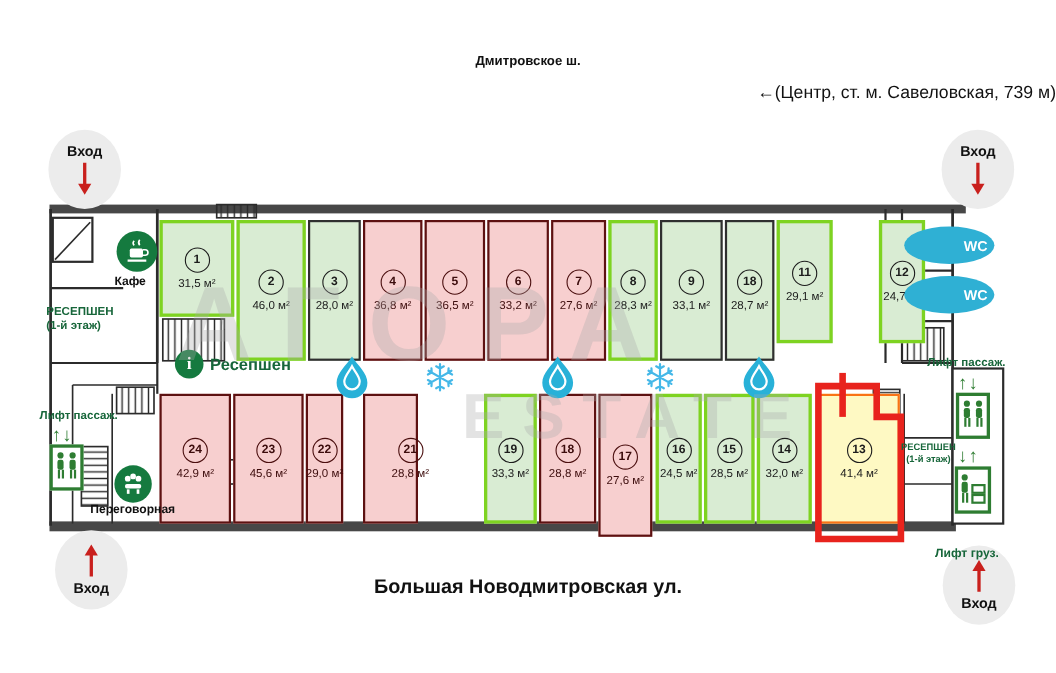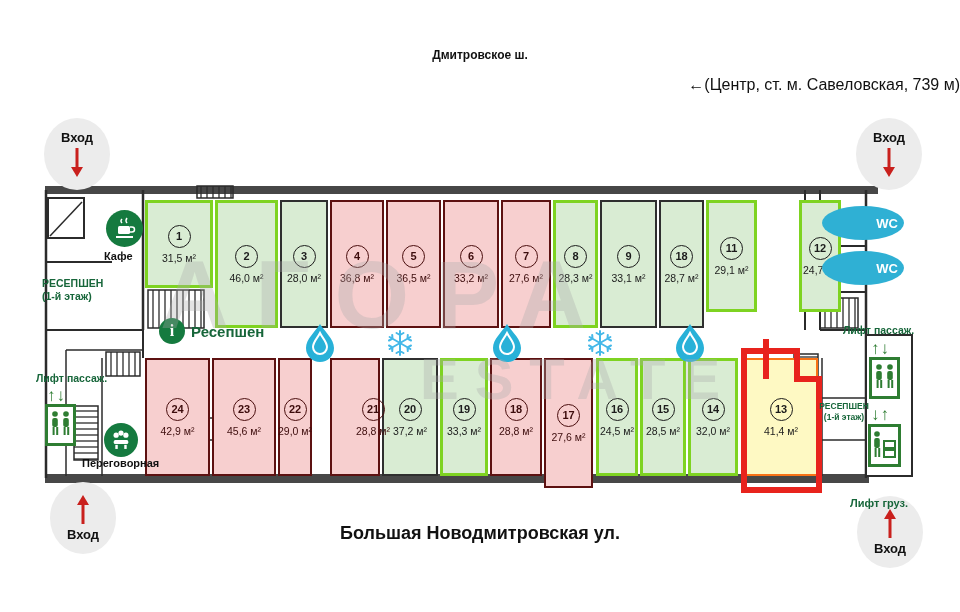--- a/index.html
+++ b/index.html
@@ -213,26 +213,20 @@
           <span class="num">18</span>
         </div>
       <div class="room-area">28,8 м²</div>
     </div>
       <div class="room st-available" style="left: 440px; top: 358px; width: 48px; height: 118px;">
       <div class="room-number">
           <span class="num">19</span>
         </div>
       <div class="room-area">33,3 м²</div>
     </div>
-      <div class="room st-green" style="left: 382px; top: 358px; width: 56px; height: 118px;">
-      <div class="room-number">
-          <span class="num">20</span>
-        </div>
-      <div class="room-area">37,2 м²</div>
-    </div>
       <div class="room st-occupied" style="left: 330px; top: 358px; width: 50px; height: 118px; padding-left: 36px;">
       <div class="room-number">
           <span class="num">21</span>
         </div>
       <div class="room-area">28,8 м²</div>
     </div>
       <div class="room st-occupied" style="left: 278px; top: 358px; width: 34px; height: 118px;">
       <div class="room-number">
           <span class="num">22</span>
         </div>

